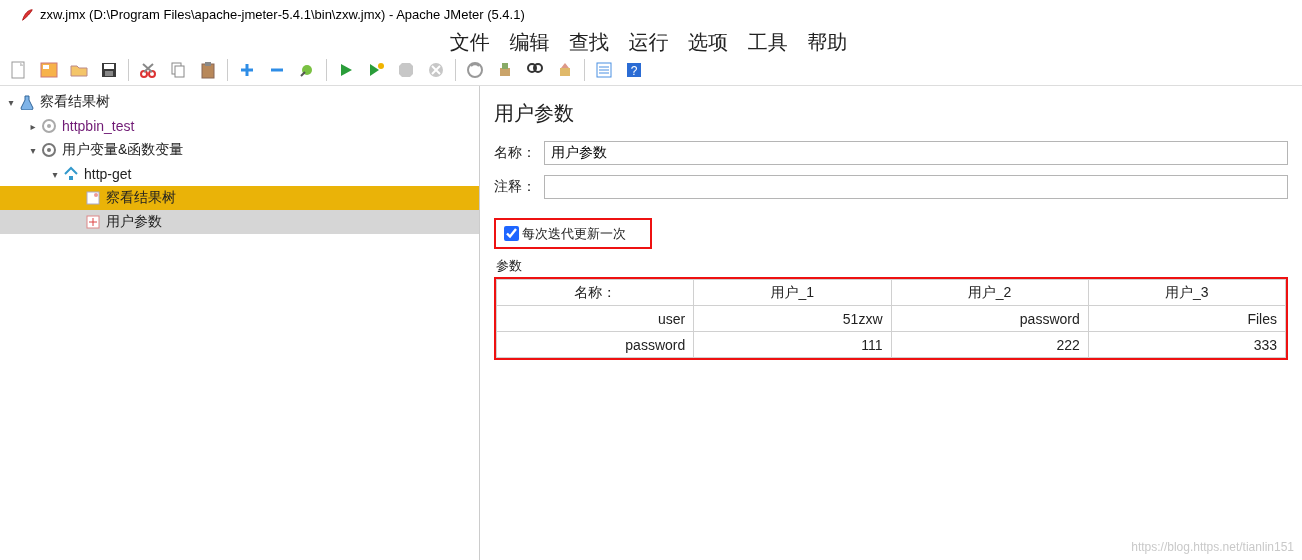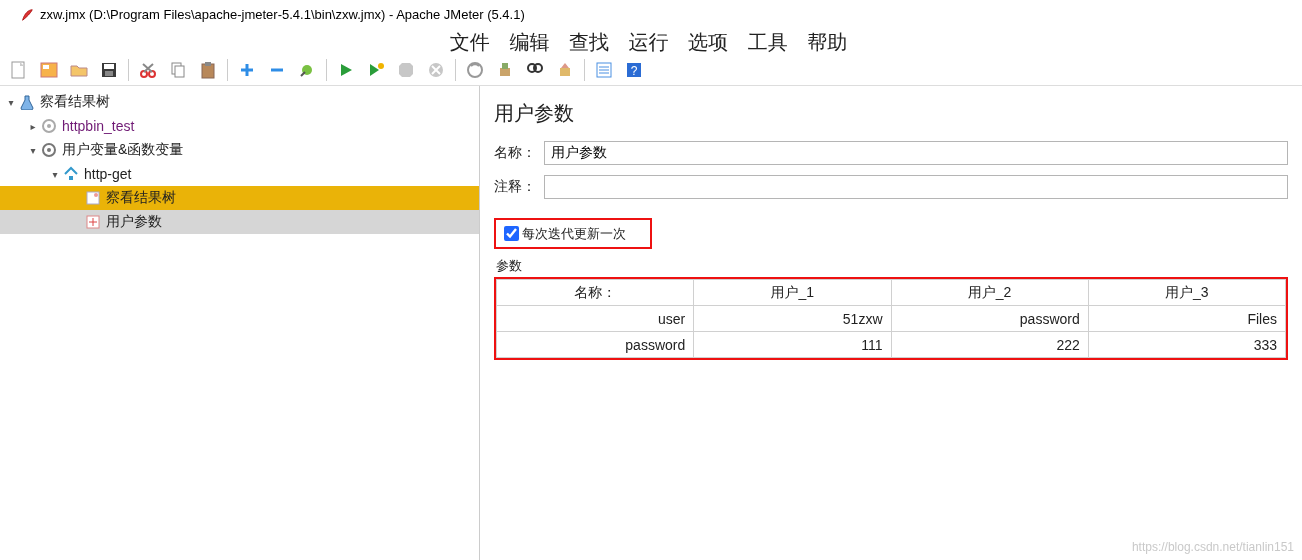--- a/index.html
+++ b/index.html
@@ -287,13 +287,13 @@
             <td>111</td>
             <td>222</td>
             <td>333</td>
           </tr>
         </tbody>
       </table>
     </div>
   </div>
 </div>
 
-<div class="watermark">https://blog.csdn.net/tianlin151</div>
+<div class="watermark">https://blog.https.net/tianlin151</div>
 
 </body></html>

